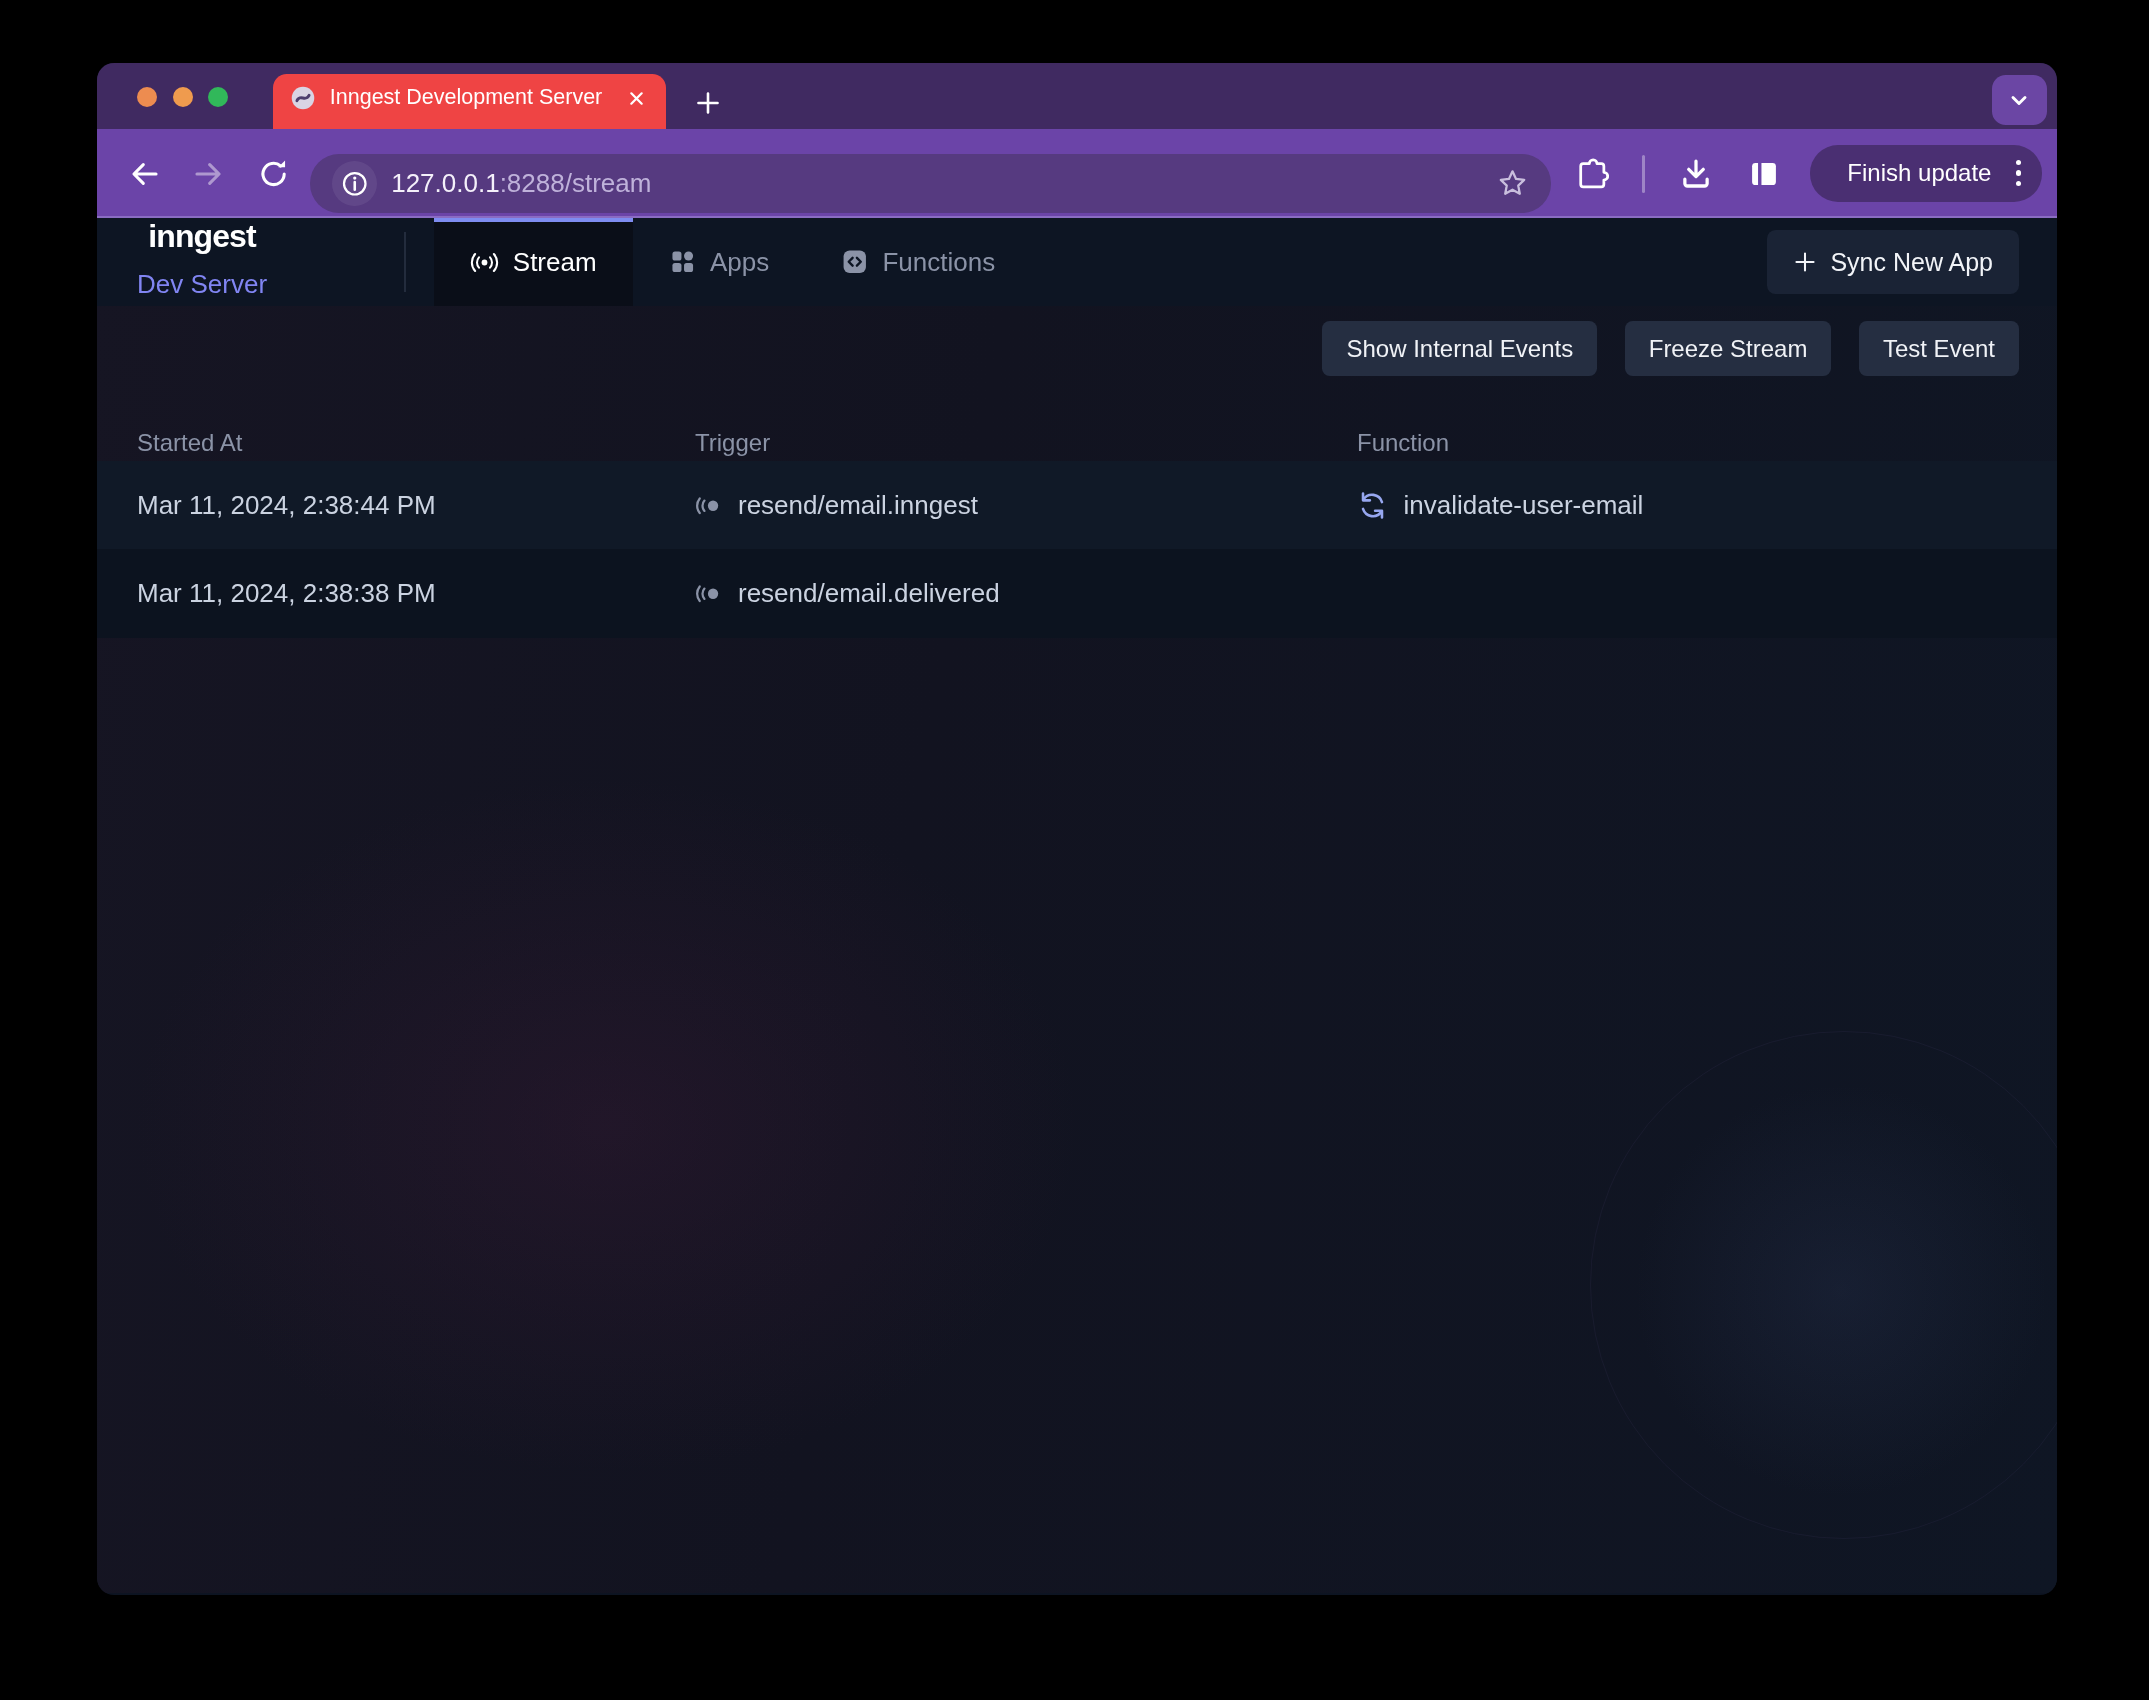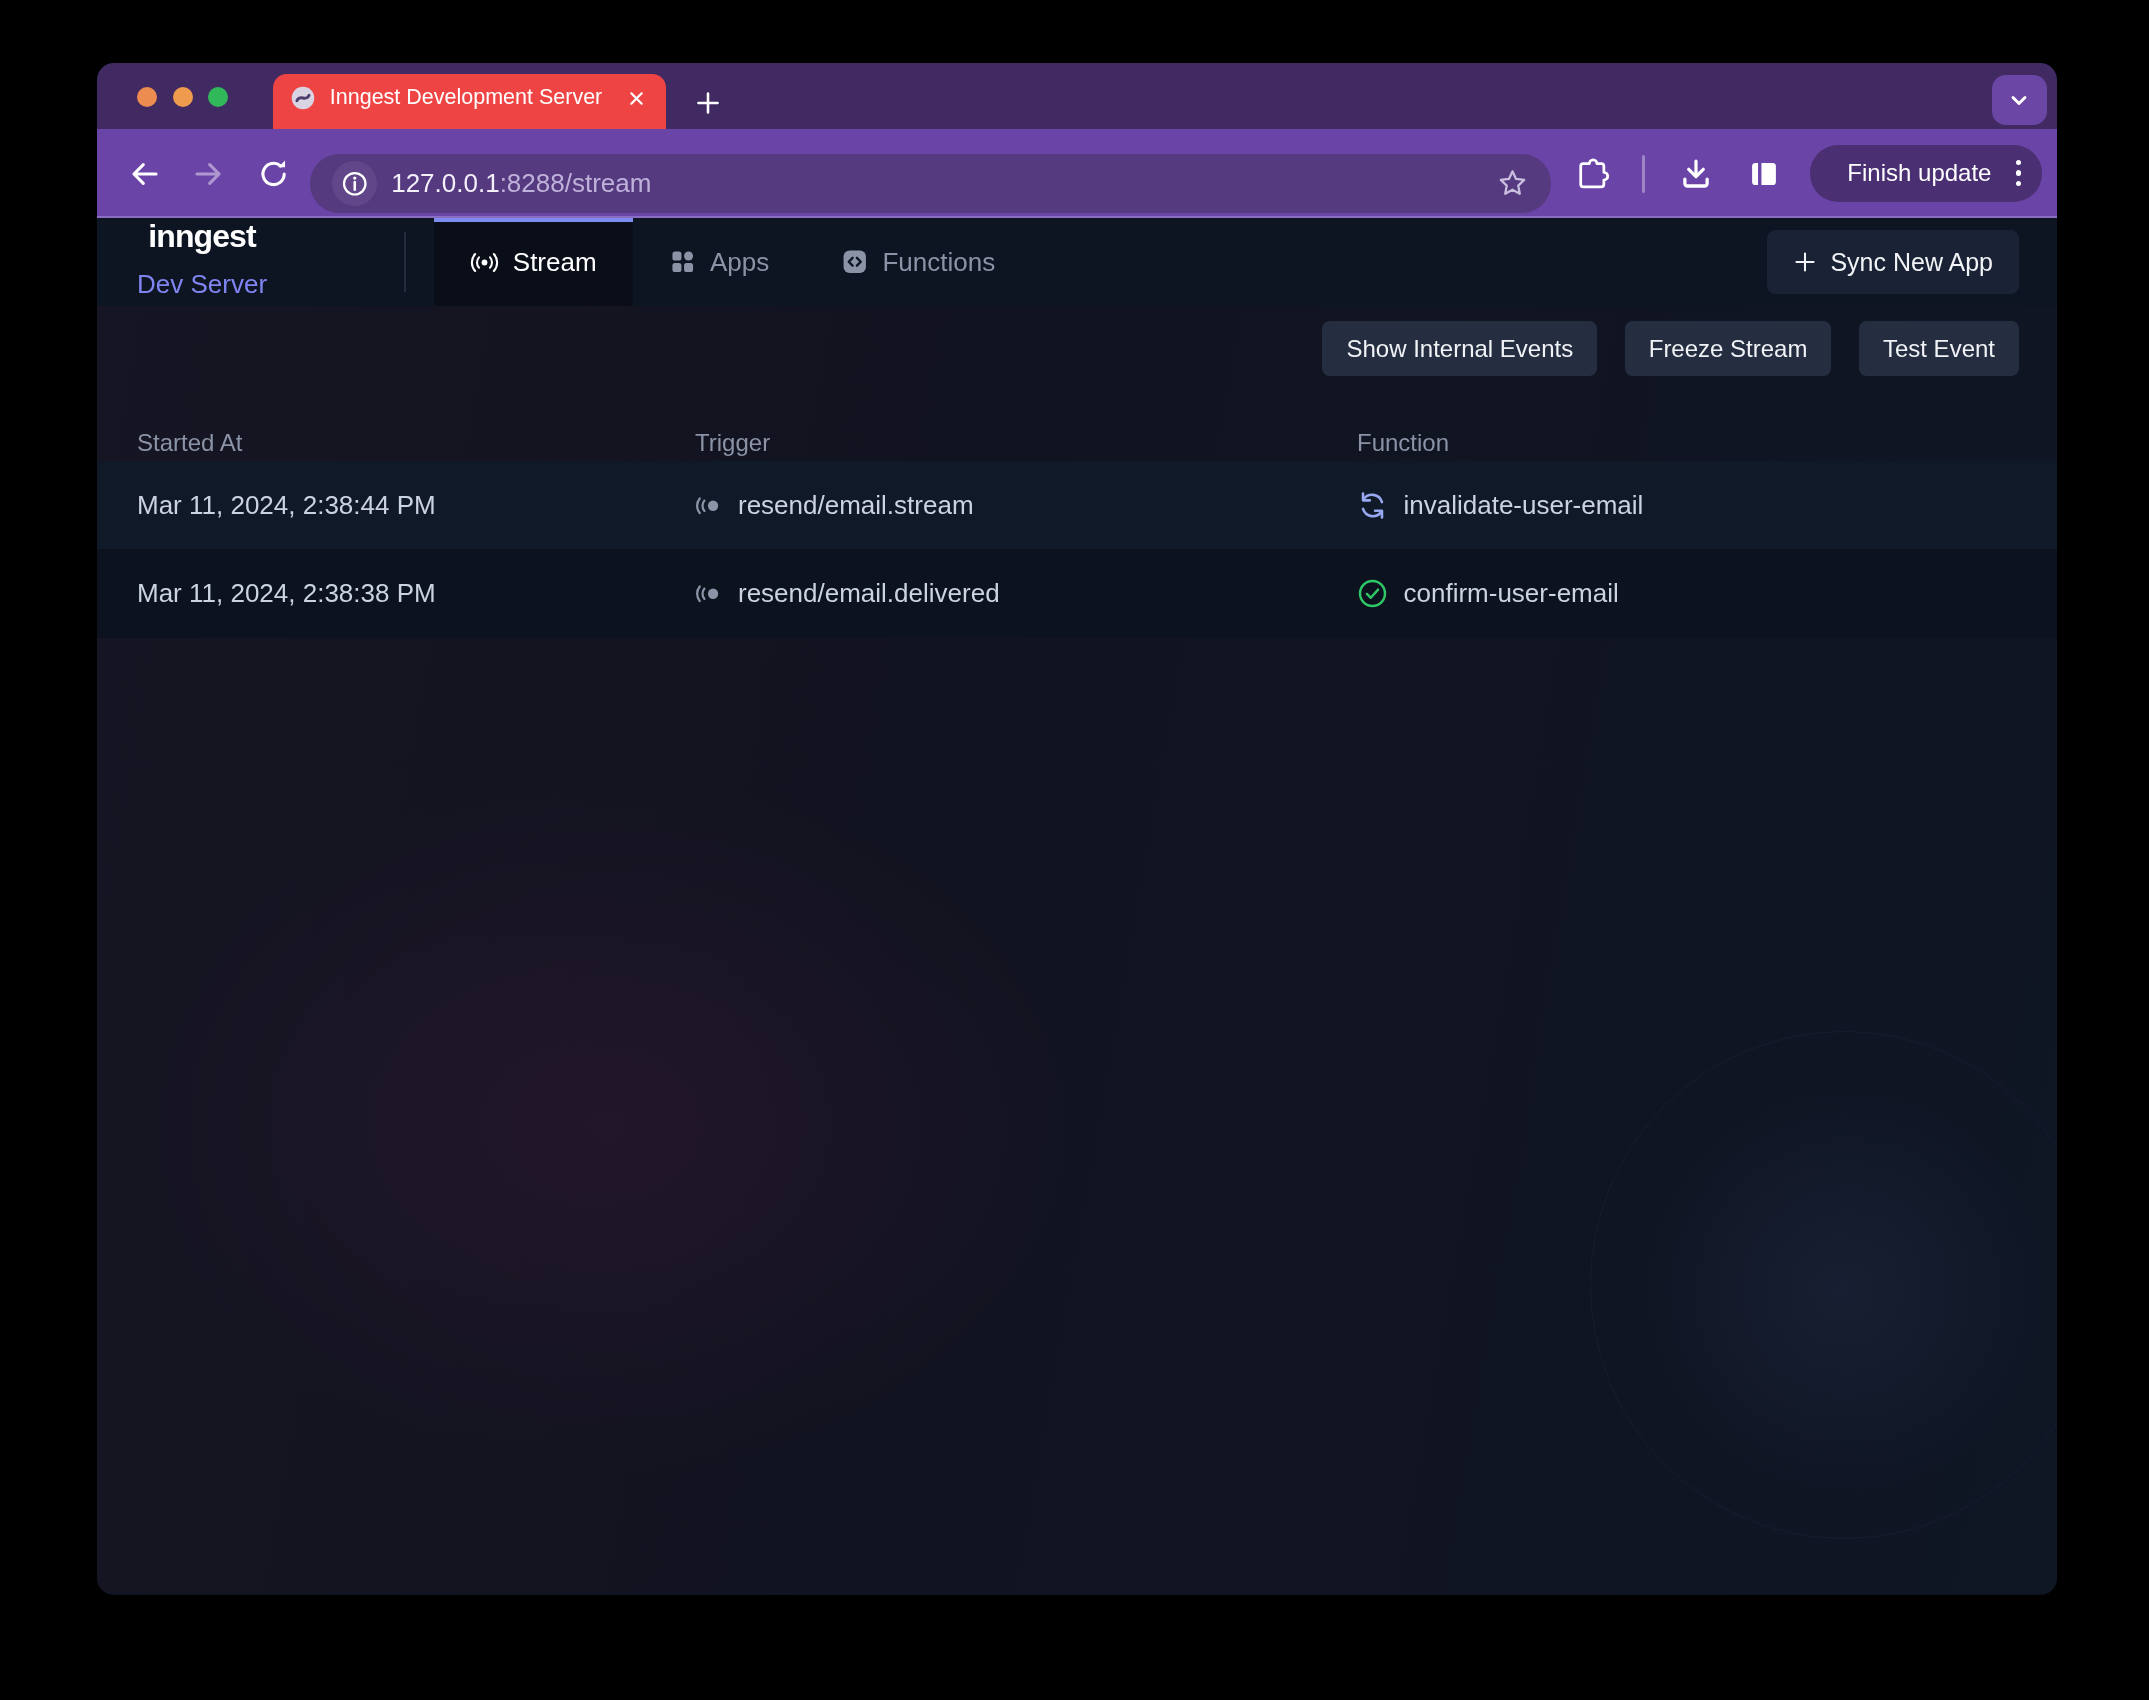--- a/index.html
+++ b/index.html
@@ -258,21 +258,21 @@
     <div class="trow r0">
       <div class="cell c1">
         <span>Mar 11, 2024, 2:38:44 PM</span>
       </div>
       <div class="cell c2">
         <svg width="27.5" height="27.5" viewBox="0 0 32 32">
           <circle cx="21" cy="16" r="6" fill="#8B93A7"></circle>
           <path d="M11 10 a9 9 0 0 0 0 12" stroke="#8B93A7" stroke-width="2.6" fill="none" stroke-linecap="round"></path>
           <path d="M5.5 7.5 a13.5 13.5 0 0 0 0 17" stroke="#8B93A7" stroke-width="2.6" fill="none" stroke-linecap="round"></path>
         </svg>
-        <span>resend/email.stream</span>
+        <span>resend/email.inngest</span>
       </div>
       <div class="cell c3">
         <svg width="31" height="31" viewBox="0 0 36 36">
           <path d="M29 14 a12 12 0 0 0 -21.5 -3" stroke="#97A7F0" stroke-width="3" fill="none" stroke-linecap="round"></path>
           <path d="M7 4 v8 h8" stroke="#97A7F0" stroke-width="3" fill="none" stroke-linecap="round" stroke-linejoin="round"></path>
           <path d="M7 22 a12 12 0 0 0 21.5 3" stroke="#97A7F0" stroke-width="3" fill="none" stroke-linecap="round"></path>
           <path d="M29 32 v-8 h-8" stroke="#97A7F0" stroke-width="3" fill="none" stroke-linecap="round" stroke-linejoin="round"></path>
         </svg>
         <span>invalidate-user-email</span>
       </div>
@@ -283,24 +283,17 @@
         <span>Mar 11, 2024, 2:38:38 PM</span>
       </div>
       <div class="cell c2">
         <svg width="27.5" height="27.5" viewBox="0 0 32 32">
           <circle cx="21" cy="16" r="6" fill="#8B93A7"></circle>
           <path d="M11 10 a9 9 0 0 0 0 12" stroke="#8B93A7" stroke-width="2.6" fill="none" stroke-linecap="round"></path>
           <path d="M5.5 7.5 a13.5 13.5 0 0 0 0 17" stroke="#8B93A7" stroke-width="2.6" fill="none" stroke-linecap="round"></path>
         </svg>
         <span>resend/email.delivered</span>
       </div>
-      <div class="cell c3">
-        <svg width="31" height="31" viewBox="0 0 36 36">
-          <circle cx="18" cy="18" r="14.5" stroke="#2EC866" stroke-width="2.8" fill="none"></circle>
-          <path d="M11.5 18.5 L16 23 L24.5 13.5" stroke="#2EC866" stroke-width="2.8" fill="none" stroke-linecap="round" stroke-linejoin="round"></path>
-        </svg>
-        <span>confirm-user-email</span>
-      </div>
     </div>
 
   </div>
 </div>
 
 
 </body></html>

